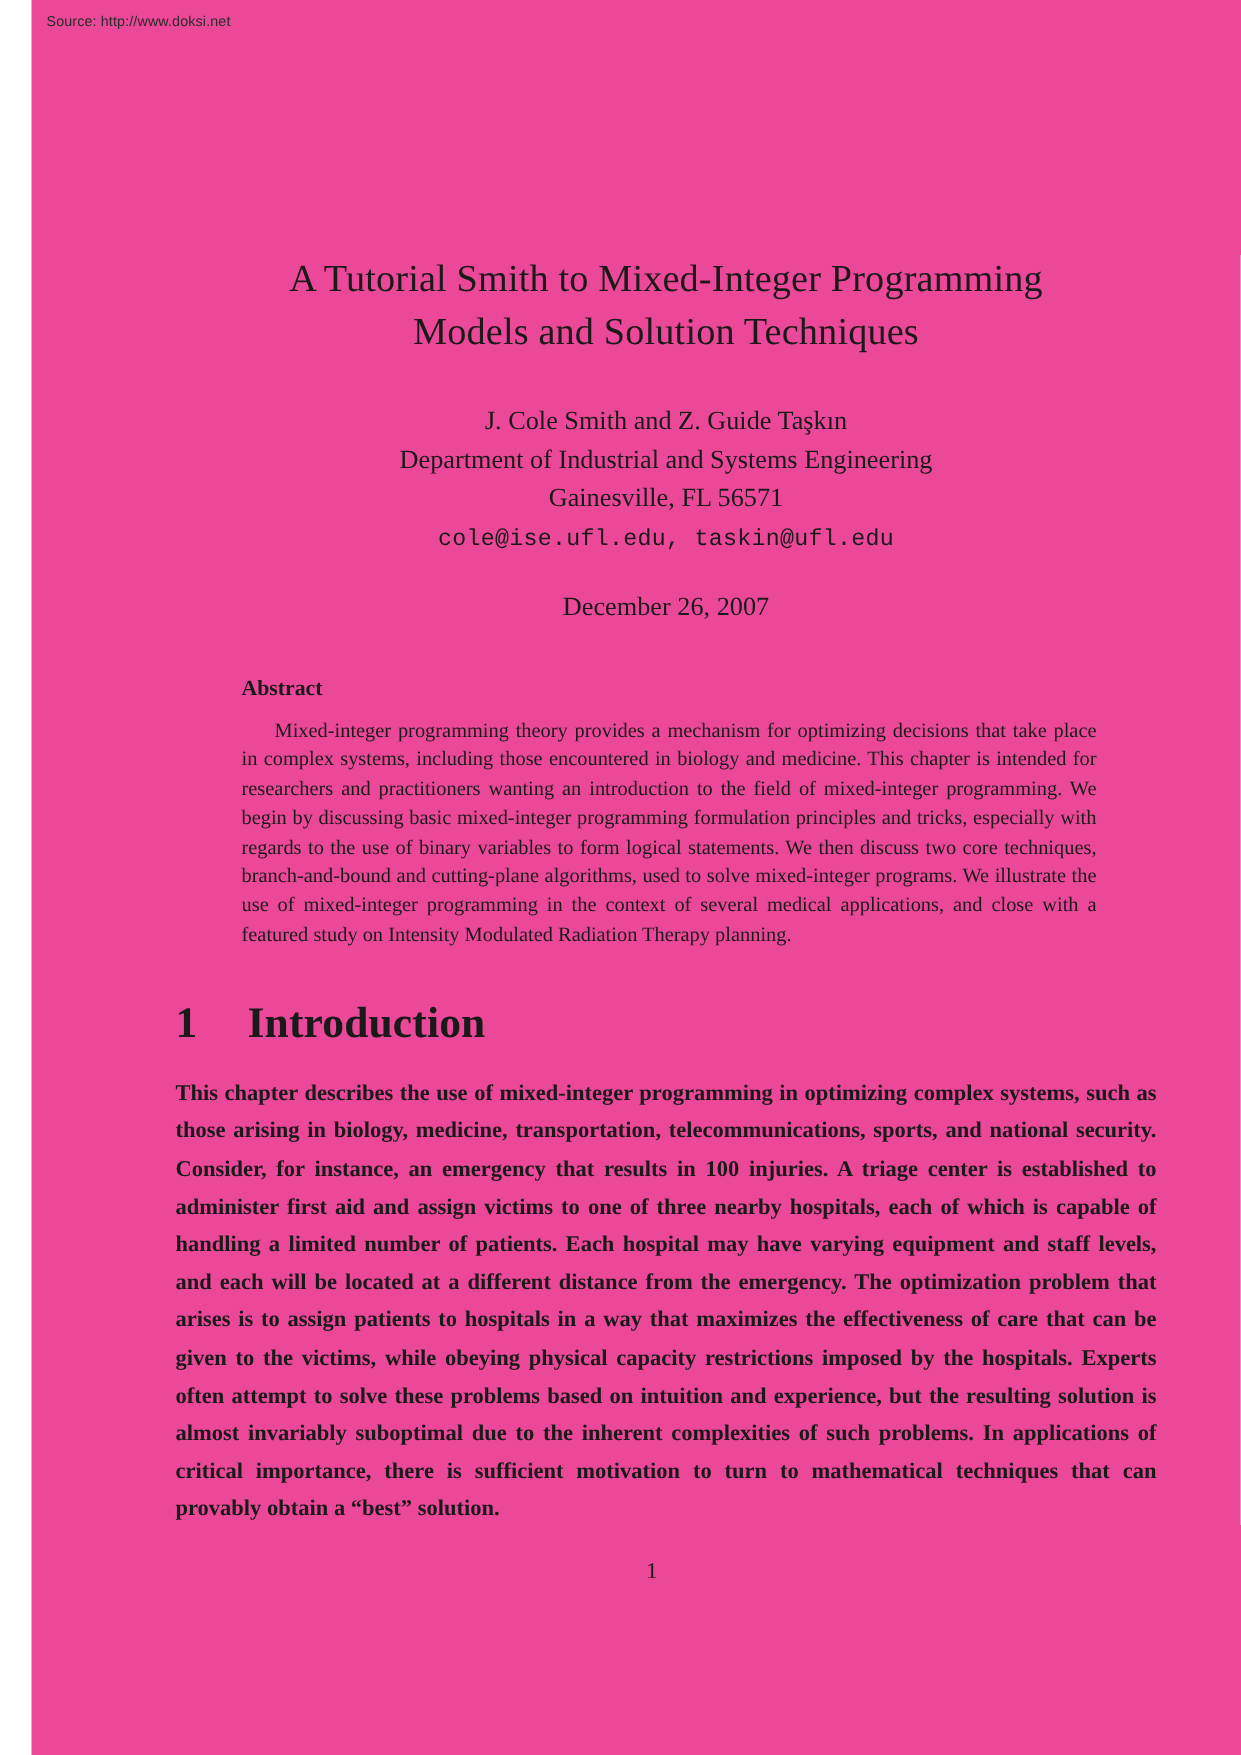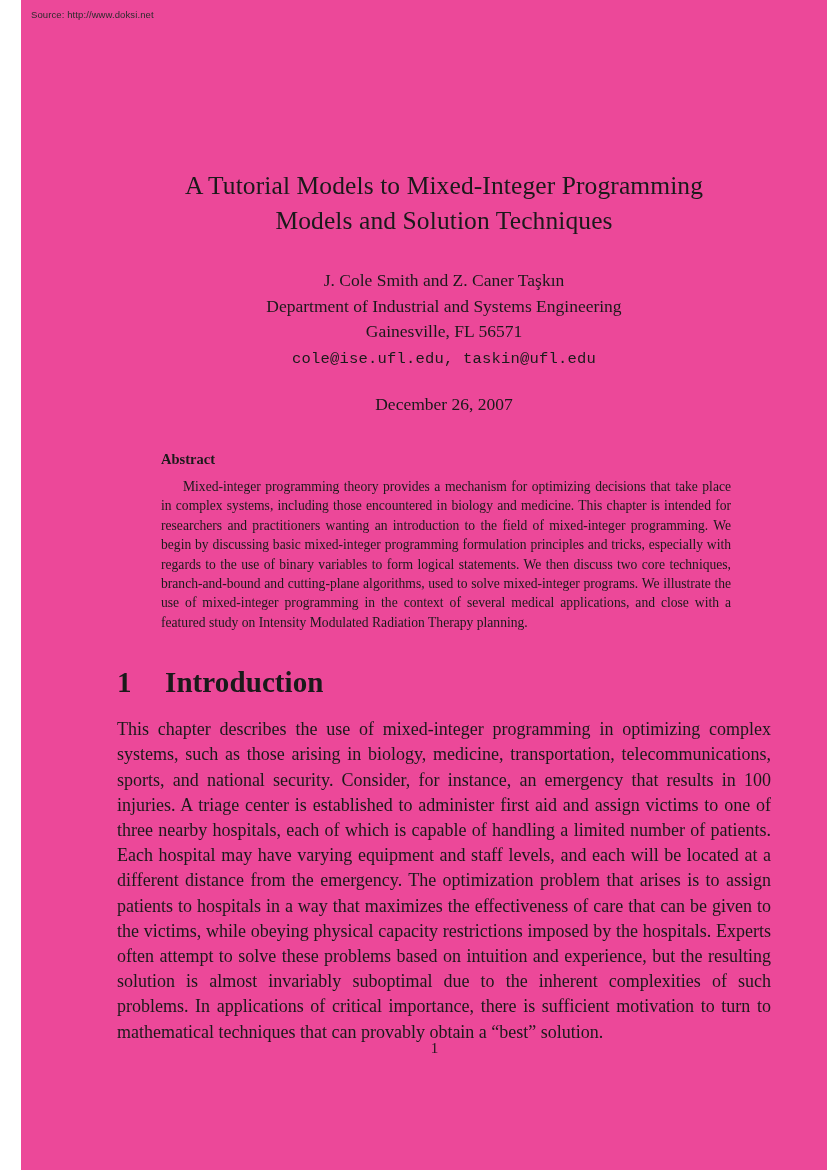--- a/index.html
+++ b/index.html
@@ -100,24 +100,25 @@
     font-weight: bold;
     font-size: 29px;
     letter-spacing: 0.1px;
   }
   .section-heading .num {
     display: inline-block;
     width: 48px;
   }
   .body-para {
     margin-top: 18px;
-    font-size: 18px;
+    font-size: 15px;
     line-height: 25.2px;
     text-align: justify;
     hyphens: manual;
+    font-weight: bold;
   }
 
   
   .page-number {
     position: absolute;
     left: 0;
     right: 0;
     top: 1040px;
     text-align: center;
     font-size: 15px;
@@ -126,26 +127,26 @@
 </head>
 <body>
 
 <div class="page">
 
   <div class="source-band">Source: http://www.doksi.net</div>
 
   <div class="content">
 
     <h1 class="doc-title">
-      <span class="tl">A Tutorial Models to Mixed-Integer Programming</span>
+      <span class="tl">A Tutorial Smith to Mixed-Integer Programming</span>
       <span class="tl">Models and Solution Techniques</span>
     </h1>
 
     <div class="author-block">
-      <span class="ln">J. Cole Smith and Z. Caner Taşkın</span>
+      <span class="ln">J. Cole Smith and Z. Guide Taşkın</span>
       <span class="ln">Department of Industrial and Systems Engineering</span>
       <span class="ln">Gainesville, FL 56571</span>
       <span class="ln email">cole@ise.ufl.edu, taskin@ufl.edu</span>
     </div>
 
     <div class="doc-date">December 26, 2007</div>
 
     <div class="abstract-wrap">
       <div class="abstract-heading">Abstract</div>
       <div class="abstract-body">Mixed-integer programming theory provides a mechanism for optimizing decisions that take place in complex systems, including those encountered in biology and medicine. This chapter is intended for researchers and practitioners wanting an introduction to the field of mixed-integer programming. We begin by discussing basic mixed-integer programming formulation principles and tricks, especially with regards to the use of binary variables to form logical statements. We then discuss two core techniques, branch-and-bound and cutting-plane algorithms, used to solve mixed-integer programs. We illustrate the use of mixed-integer programming in the context of several medical applications, and close with a featured study on Intensity Modulated Radiation Therapy planning.</div>

